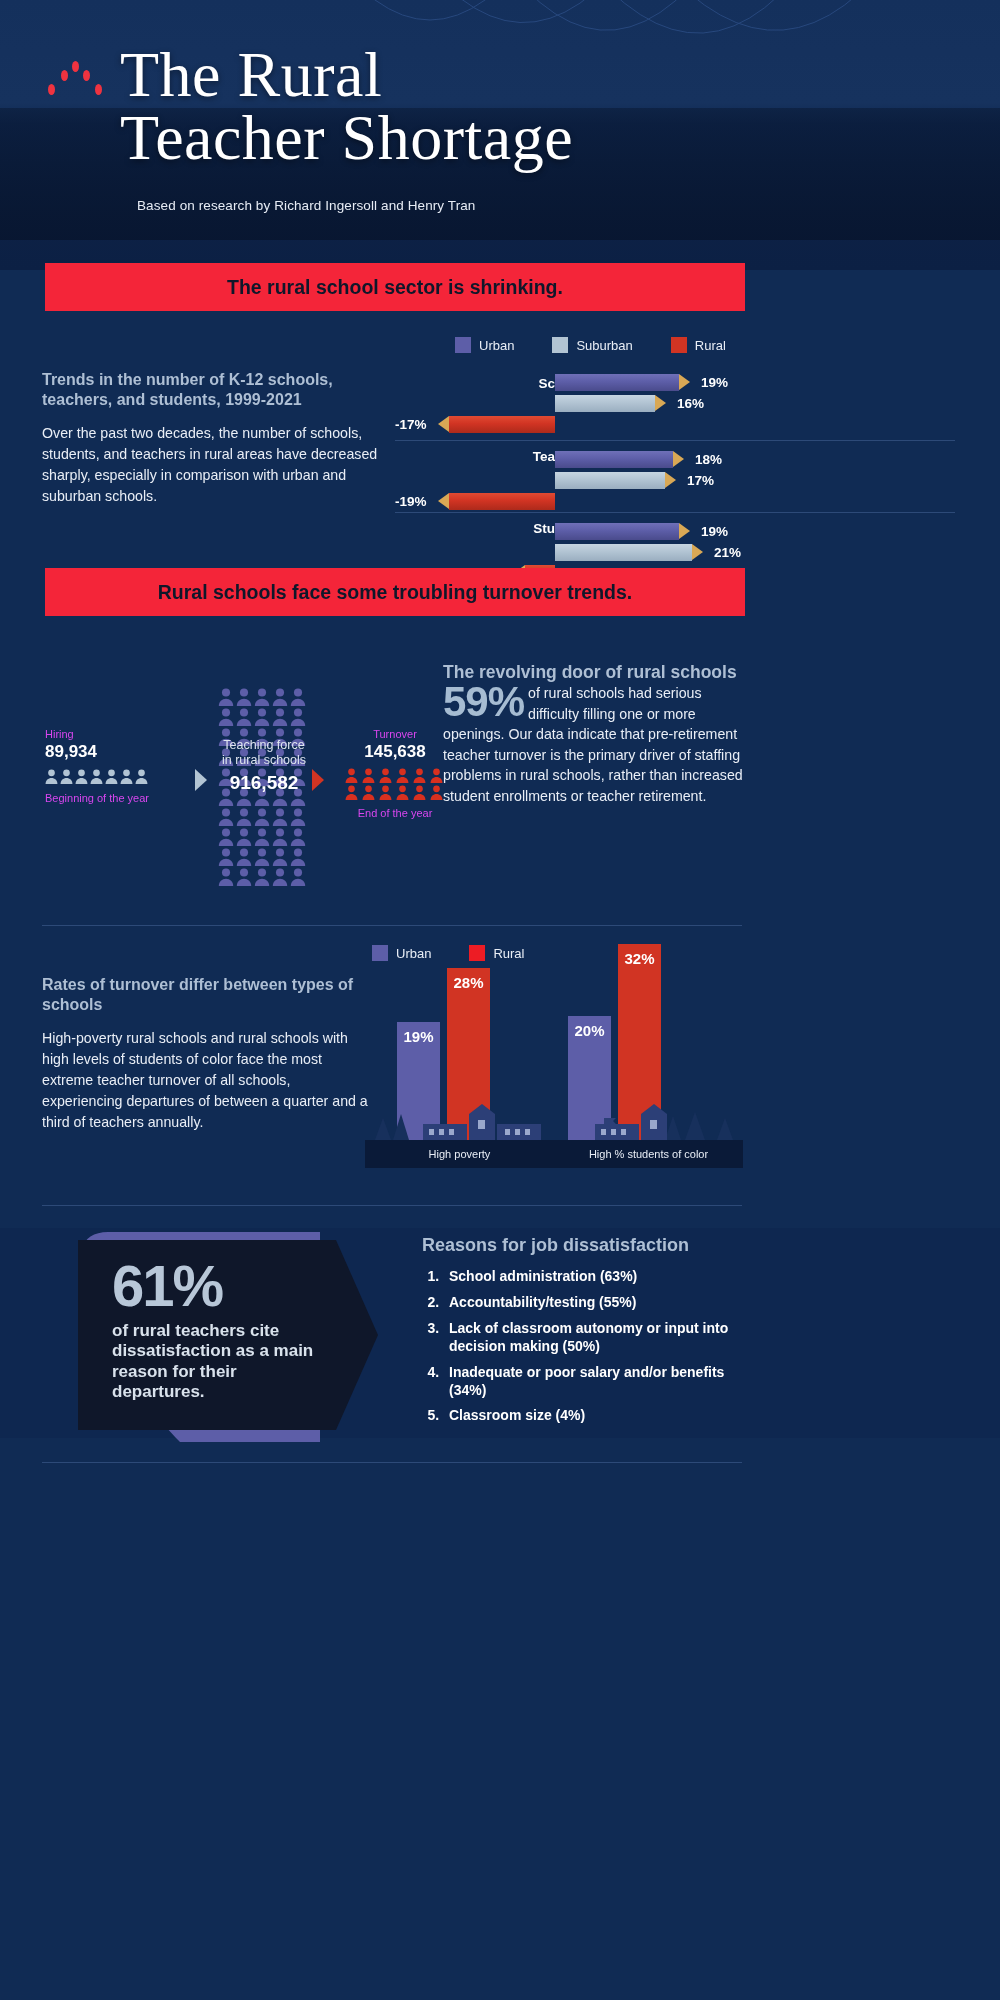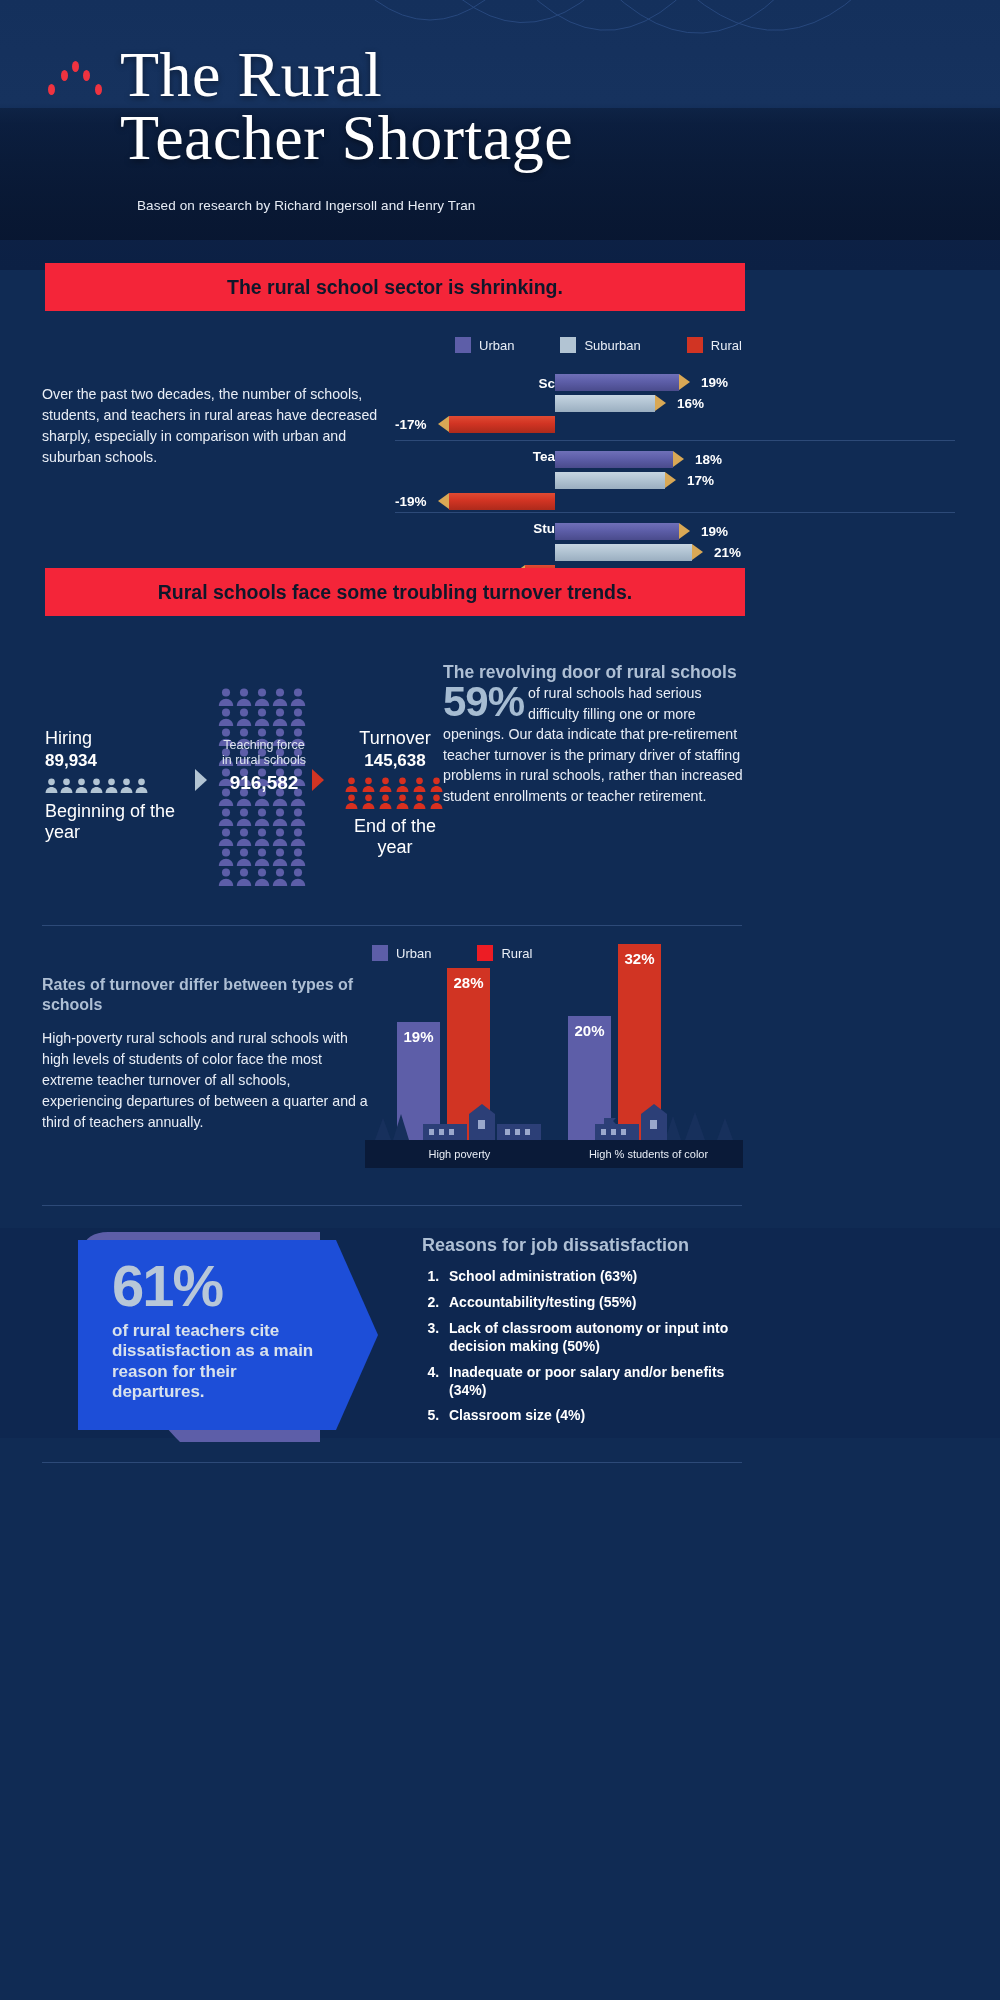--- a/index.html
+++ b/index.html
@@ -50,21 +50,21 @@
   #banner2 { left:45px; top:568px; width:700px; height:48px; font-size:19.5px; }
 
   
   .s1-left { position:absolute; left:42px; top:370px; width:340px; }
   .head-blue {
     color:#aebfd4; font-weight:bold; font-size:16px; line-height:1.22;
   }
   .body-txt { color:#e9eef6; font-size:14.2px; line-height:1.48; }
   .s1-left .body-txt { margin-top:14px; }
 
-  .legend { position:absolute; display:flex; align-items:center; gap:26px; font-size:13px; color:#e9eef6; }
+  .legend { position:absolute; display:flex; align-items:center; gap:18px; font-size:13px; color:#e9eef6; }
   .legend .grp { display:flex; align-items:center; gap:8px; margin-right:20px; }
   .sw { width:16px; height:16px; display:block; }
 
   #legend1 { left:455px; top:337px; }
 
   .chart1 { position:absolute; left:395px; top:368px; width:560px; }
   .grp-row { position:relative; height:72px; }
   .grp-row + .grp-row { border-top:1px solid #2d4a78; }
   .grp-label {
     position:absolute; right:364px; top:8px;
@@ -76,21 +76,21 @@
   .pencil .tip {
     position:absolute; top:0; width:0; height:0;
     border-top:8.5px solid transparent; border-bottom:8.5px solid transparent;
   }
   .pencil.right .tip { right:-11px; border-left:11px solid #d9a855; }
   .pencil.left  .tip { left:-11px;  border-right:11px solid #d9a855; }
   .val { font-size:13.5px; font-weight:bold; color:#fff; }
 
   
   .rd-left { position:absolute; left:40px; top:690px; width:380px; height:200px; }
-  .lbl-sm { font-size:18px; color:#ffffff; }
+  .lbl-sm { font-size:11px; color:#d946ef; }
   .num-big { font-size:17px; font-weight:bold; color:#fff; margin-top:2px; }
   .people-row { display:flex; gap:2px; }
   .ppl { width:13px; height:15px; display:block; }
   .arrow-r {
     width:0;height:0;border-top:11px solid transparent;border-bottom:11px solid transparent;
   }
   .block-people { display:grid; gap:2px; }
 
   .rd-right { position:absolute; left:443px; top:662px; width:305px; }
   .rd-right h3 { color:#aebfd4; font-size:17.5px; font-weight:bold; line-height:1.2; }
@@ -124,21 +124,21 @@
   }
   .silhouette { position:absolute; left:0; bottom:28px; width:378px; height:42px; }
 
   
   .head-band {
     position:absolute; left:0; top:1228px; width:1000px; height:210px;
     background:#0e2750;
   }
   .chev {
     position:absolute; left:78px; top:1240px; width:300px; height:190px;
-    background:#1d4ed8;
+    background:#0f172a;
     clip-path:polygon(0 0, 86% 0, 100% 50%, 86% 100%, 0 100%);
     padding:18px 52px 18px 34px;
   }
   .chev .big { font-size:58px; font-weight:bold; color:#b8c7d8; line-height:.95; letter-spacing:-2px; }
   .chev .txt { font-size:17px; font-weight:bold; color:#d9e2ec; line-height:1.2; margin-top:8px; }
   .head-silhouette { position:absolute; left:60px; top:1232px; width:260px; height:210px; }
 
   .reasons { position:absolute; left:422px; top:1235px; width:330px; }
   .reasons h3 { color:#aebfd4; font-size:18px; font-weight:bold; margin-bottom:12px; }
   .reasons ol { margin-left:21px; }
@@ -177,20 +177,21 @@
   <h1 class="hero-title">
     <span>The Rural</span>
     <span>Teacher Shortage</span>
   </h1>
   <div class="hero-sub">Based on research by Richard Ingersoll and Henry Tran</div>
 </div>
 
 <div class="banner" id="banner1">The rural school sector is shrinking.</div>
 
 <div class="s1-left">
+  <div class="head-blue">Trends in the number of K-12 schools, teachers, and students, 1999-2021</div>
   <div class="body-txt">Over the past two decades, the number of schools, students, and teachers in rural areas have decreased sharply, especially in comparison with urban and suburban schools.</div>
 </div>
 
 <div class="legend" id="legend1">
   <div class="grp">
     <span class="sw" style="background:#5d5ea8"></span>
     <span>Urban</span>
   </div>
   <div class="grp">
     <span class="sw" style="background:#b2c4d3"></span>

